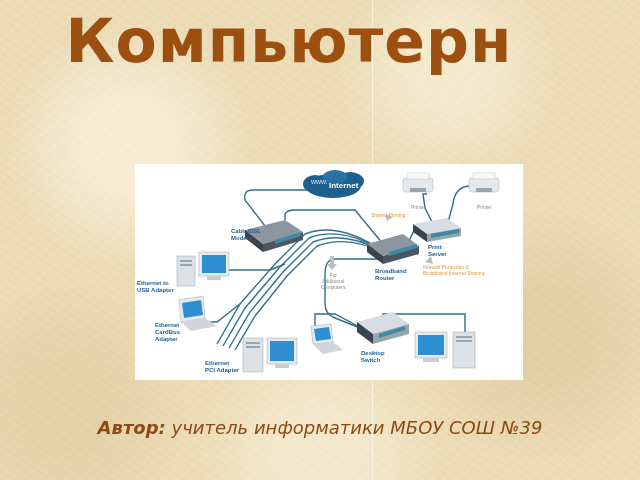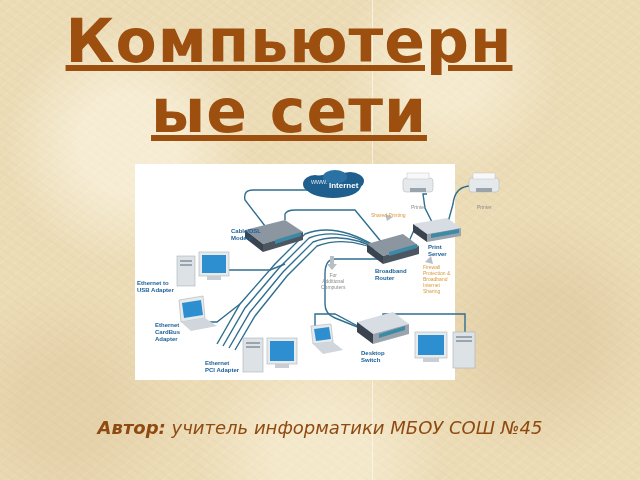--- a/index.html
+++ b/index.html
@@ -12,43 +12,42 @@
       radial-gradient(circle at 85% 70%, rgba(210,185,140,0.35) 0 7%, transparent 20%),
       radial-gradient(circle at 10% 85%, rgba(215,190,145,0.35) 0 6%, transparent 18%),
       radial-gradient(circle at 50% 95%, rgba(255,248,230,0.45) 0 8%, transparent 22%),
       repeating-linear-gradient(35deg, rgba(190,160,110,0.06) 0 2px, transparent 2px 7px),
       repeating-linear-gradient(-40deg, rgba(255,255,255,0.08) 0 2px, transparent 2px 9px);
     font-family:"DejaVu Sans", sans-serif;
   }
   .seam { position:absolute; left:372px; top:0; width:1px; height:480px; background:rgba(255,255,255,0.55); }
   .title {
     position:absolute; left:0; top:6px; width:578px; text-align:center;
-    color:#9c4f0f; font-weight:bold; font-size:60px; line-height:70px; letter-spacing:1px;text-decoration:underline;
+    color:#9c4f0f; font-weight:bold; font-size:60px; line-height:70px; letter-spacing:1px;
   }
   .diagram {
-    position:absolute; left:135px; top:164px; width:320px; height:216px; background:#ffffff;
+    position:absolute; left:135px; top:164px; width:388px; height:216px; background:#ffffff;
   }
   .diagram svg { position:absolute; left:0; top:0; }
   .lbl { position:absolute; font-size:6px; line-height:7px; font-weight:bold; color:#1b5e96; font-family:"Liberation Sans", sans-serif; }
   .lbl-grey { color:#8a8a8a; font-weight:normal; }
   .lbl-orange { color:#d99a3a; font-weight:normal; }
   .author {
     position:absolute; left:0; top:416px; width:640px; text-align:center;
     color:#8f4a12; font-size:18px; line-height:23px; font-style:italic;
   }
   .author b { font-weight:bold;margin-top:42px; }
 </style>
 </head>
 <body>
 
 <div class="seam"></div>
 
 <div class="title">
   <div>Компьютерн</div>
-  <div>ые сети</div>
 </div>
 
 <div class="diagram">
   <svg width="376" height="216" viewBox="0 0 376 216">
     <g fill="none" stroke="#2f6f8f" stroke-width="1.4">
 
       <path d="M172 26 L118 26 Q108 26 110 36 L130 62"></path>
 
       <path d="M150 56 L150 50 Q152 46 160 46 L220 46 L248 80"></path>
 
@@ -205,14 +204,14 @@
     <div>Broadband Internet Sharing</div>
   </div>
   <div class="lbl lbl-grey" style="left:186px;top:108px;font-size:5px;line-height:6px;text-align:center;">
     <div>For</div>
     <div>Additional</div>
     <div>Computers</div>
   </div>
 </div>
 
 <div class="author">
-  <div><b>Автор:</b><span> учитель информатики МБОУ СОШ №45</span></div>
+  <div><b>Автор:</b><span> учитель информатики МБОУ СОШ №39</span></div>
 </div>
 
 </body></html>

